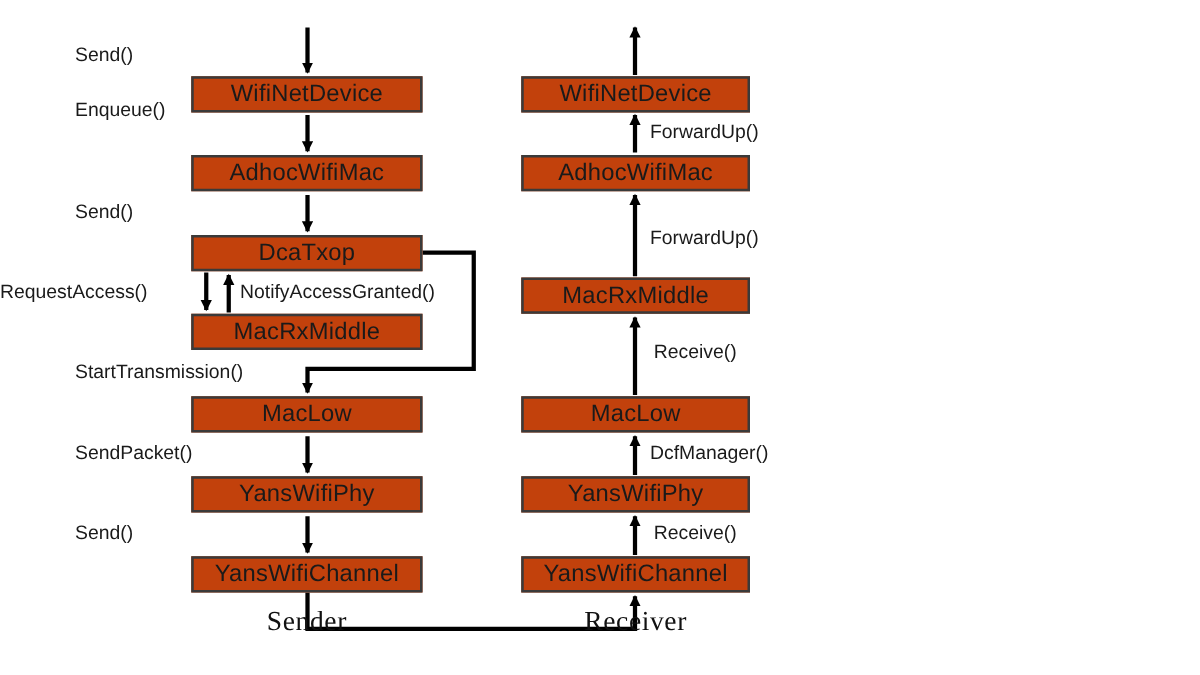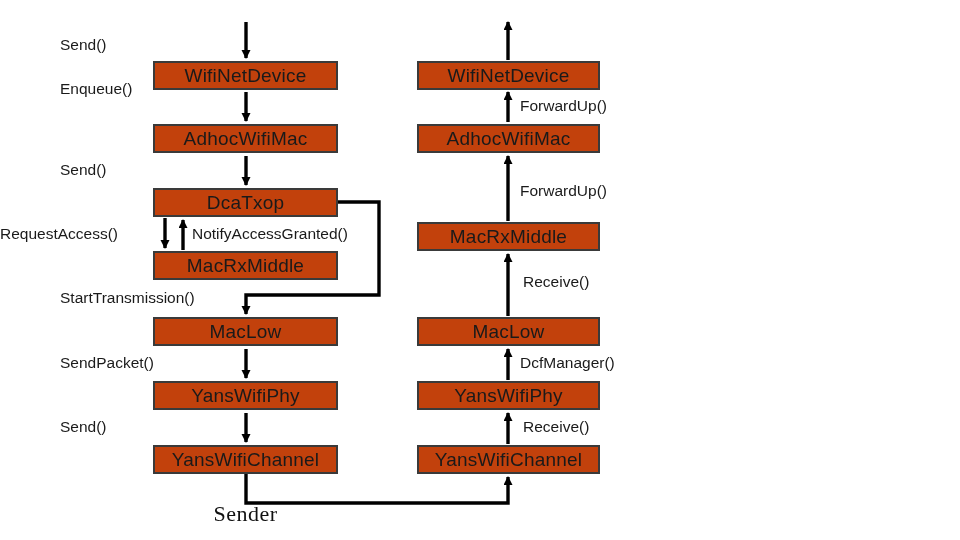--- a/index.html
+++ b/index.html
@@ -48,21 +48,21 @@
     line-height: 18px;
     text-align: center;
   }
   .call.ra { text-align: left; }
   .col-label {
     position: absolute;
     font-family: "Liberation Serif", serif;
     font-size: 22px;
     color: #111111;
     text-align: center;
-    top: 501px;
+    top: 484px;
     letter-spacing: 0.5px;
   }
 </style>
 </head>
 <body>
 
 <div class="stage">
 
   <svg class="wires" viewBox="0 0 960 540">
     <defs>
@@ -116,14 +116,15 @@
   <div class="call ra" style="left:60px;width:176px;top:354px">SendPacket()</div>
   <div class="call ra" style="left:60px;width:174px;top:418px">Send()</div>
 
   <div class="call" style="left:520px;top:97px">ForwardUp()</div>
   <div class="call" style="left:520px;top:182px">ForwardUp()</div>
   <div class="call" style="left:523px;top:273px">Receive()</div>
   <div class="call" style="left:520px;top:354px">DcfManager()</div>
   <div class="call" style="left:523px;top:418px">Receive()</div>
 
   <div class="col-label" style="left:153px;width:185px">Sender</div>
+  <div class="col-label" style="left:417px;width:183px">Receiver</div>
 
 </div>
 
 </body></html>

